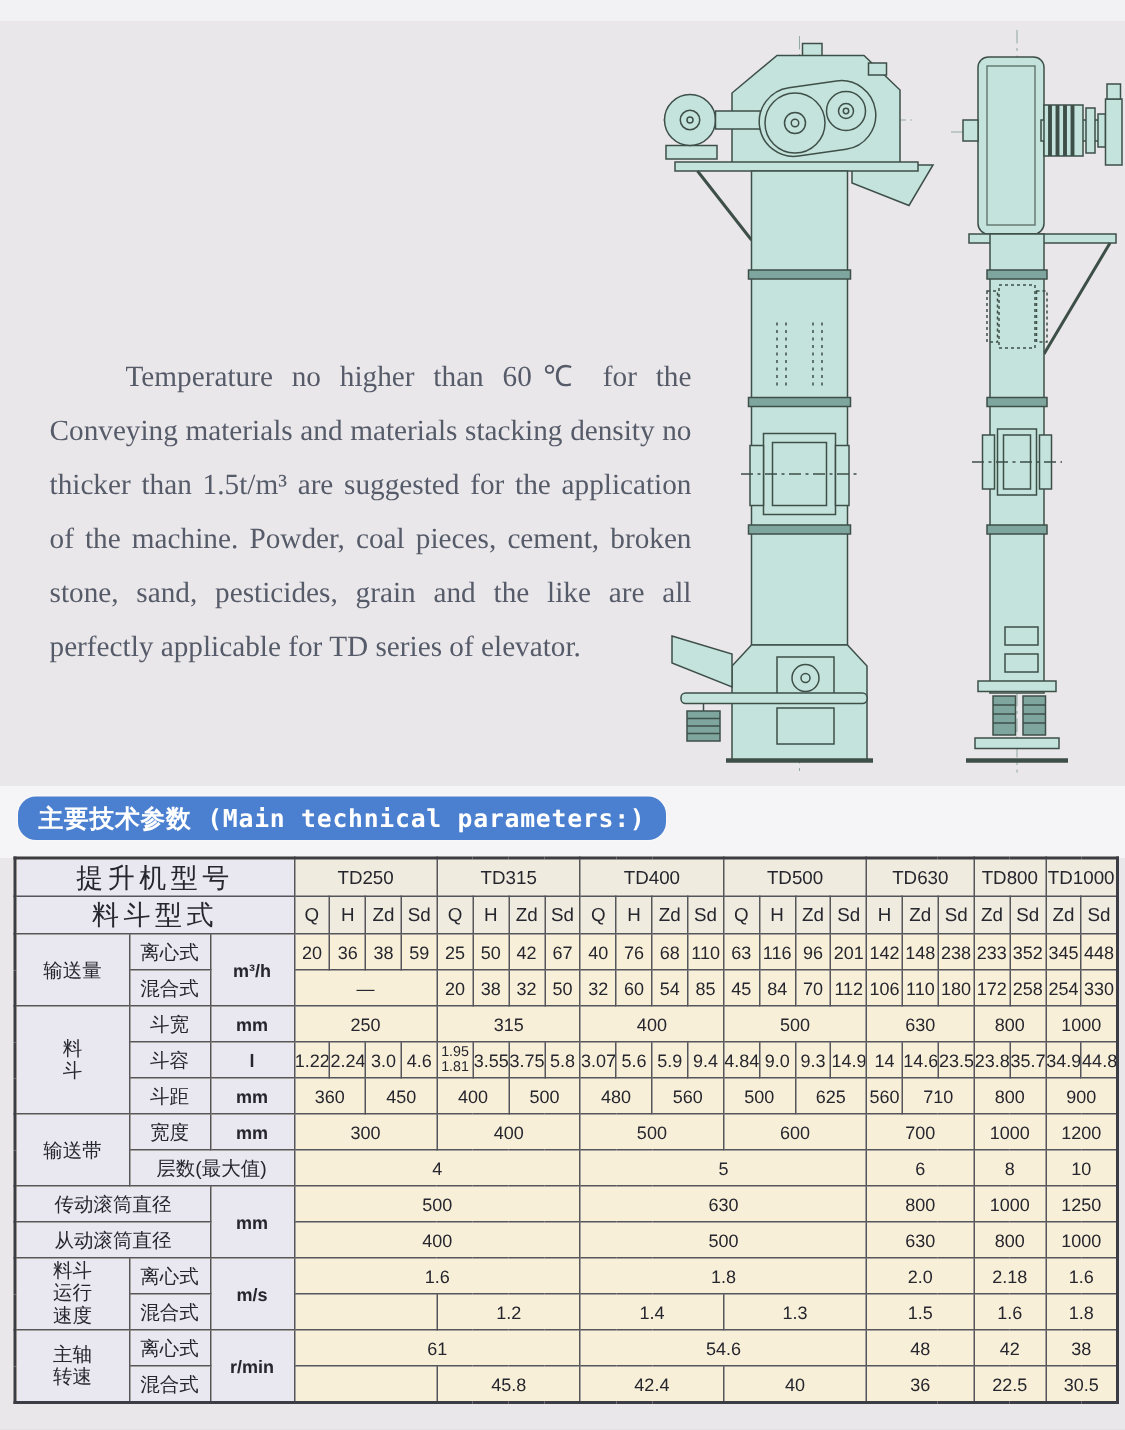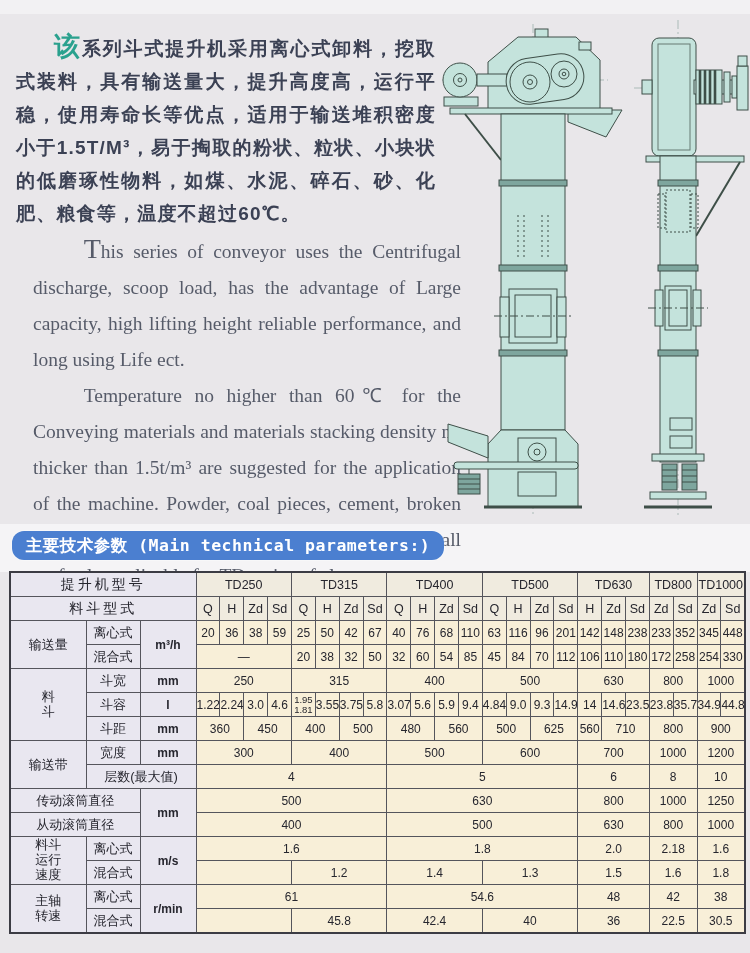--- a/index.html
+++ b/index.html
@@ -33,36 +33,34 @@
 
   
   .tbl-wrap{position:absolute;left:9px;top:571px;width:737px;}
   table{border-collapse:collapse;table-layout:fixed;width:737px;
     border:2px solid #3c3c44;background:var(--data-cell-bg,#f8efd8);}
   td{border:1px solid #55555c;background:var(--data-cell-bg,#f8efd8);
     font-size:12px;text-align:center;vertical-align:middle;color:#26262e;
     height:23px;padding:0;overflow:hidden;}
   td.lbl{background:var(--label-cell-bg,#e9e7f0);font-size:13px;}
   td.model{background:#f0ebdf;font-size:12.5px;}
-  td.big{font-size:14px;letter-spacing:3px;margin-top:40px;}
+  td.big{font-size:18px;letter-spacing:3px;margin-top:40px;}
   td.unit{font-size:12px;font-weight:bold;}
   td.stack{white-space:pre-line;line-height:1.15;}
   td.stack2{white-space:pre-line;line-height:1.0;font-size:9.5px;}
 </style>
 </head>
 <body>
 
 <div class="page">
 
   <div class="light-strip"></div>
 
-  <div class="zh-intro">该系列斗式提升机采用离心式卸料，挖取式装料，具有输送量大，提升高度高，运行平稳，使用寿命长等优点，适用于输送堆积密度小于1.5T/M³，易于掏取的粉状、粒状、小块状的低磨琢性物料，如煤、水泥、碎石、砂、化肥、粮食等，温度不超过60℃。</div>
 
   <div class="en-intro">
-    <p class="first">This series of conveyor uses the Centrifugal discharge, scoop load,  has the advantage of Large capacity, high lifting height reliable performance, and long using Life ect.</p>
     <p>Temperature no higher than 60℃ for the Conveying materials and materials stacking density no thicker than 1.5t/m³ are suggested for the application of the machine. Powder, coal pieces, cement, broken stone, sand, pesticides, grain and the like are all perfectly applicable for TD series of elevator.</p>
   </div>
 
   <div class="drawing-wrap">
     <svg width="312" height="512" viewBox="0 0 312 512">
       <g fill="#c4e3dc" stroke="#3e4f48" stroke-width="1">
         <line x1="95" y1="14" x2="95" y2="506" stroke="#93aaa3" stroke-width="0.7" stroke-dasharray="9 3 2 3" fill="none"></line>
         <line x1="4" y1="70" x2="170" y2="70" stroke="#93aaa3" stroke-width="0.7" stroke-dasharray="9 3 2 3" fill="none"></line>
         <rect x="97" y="19" width="13" height="9"></rect>
         <path d="M50,100 L50,52 L80,27 L138,27 L162,50 L162,100 Z"></path>

